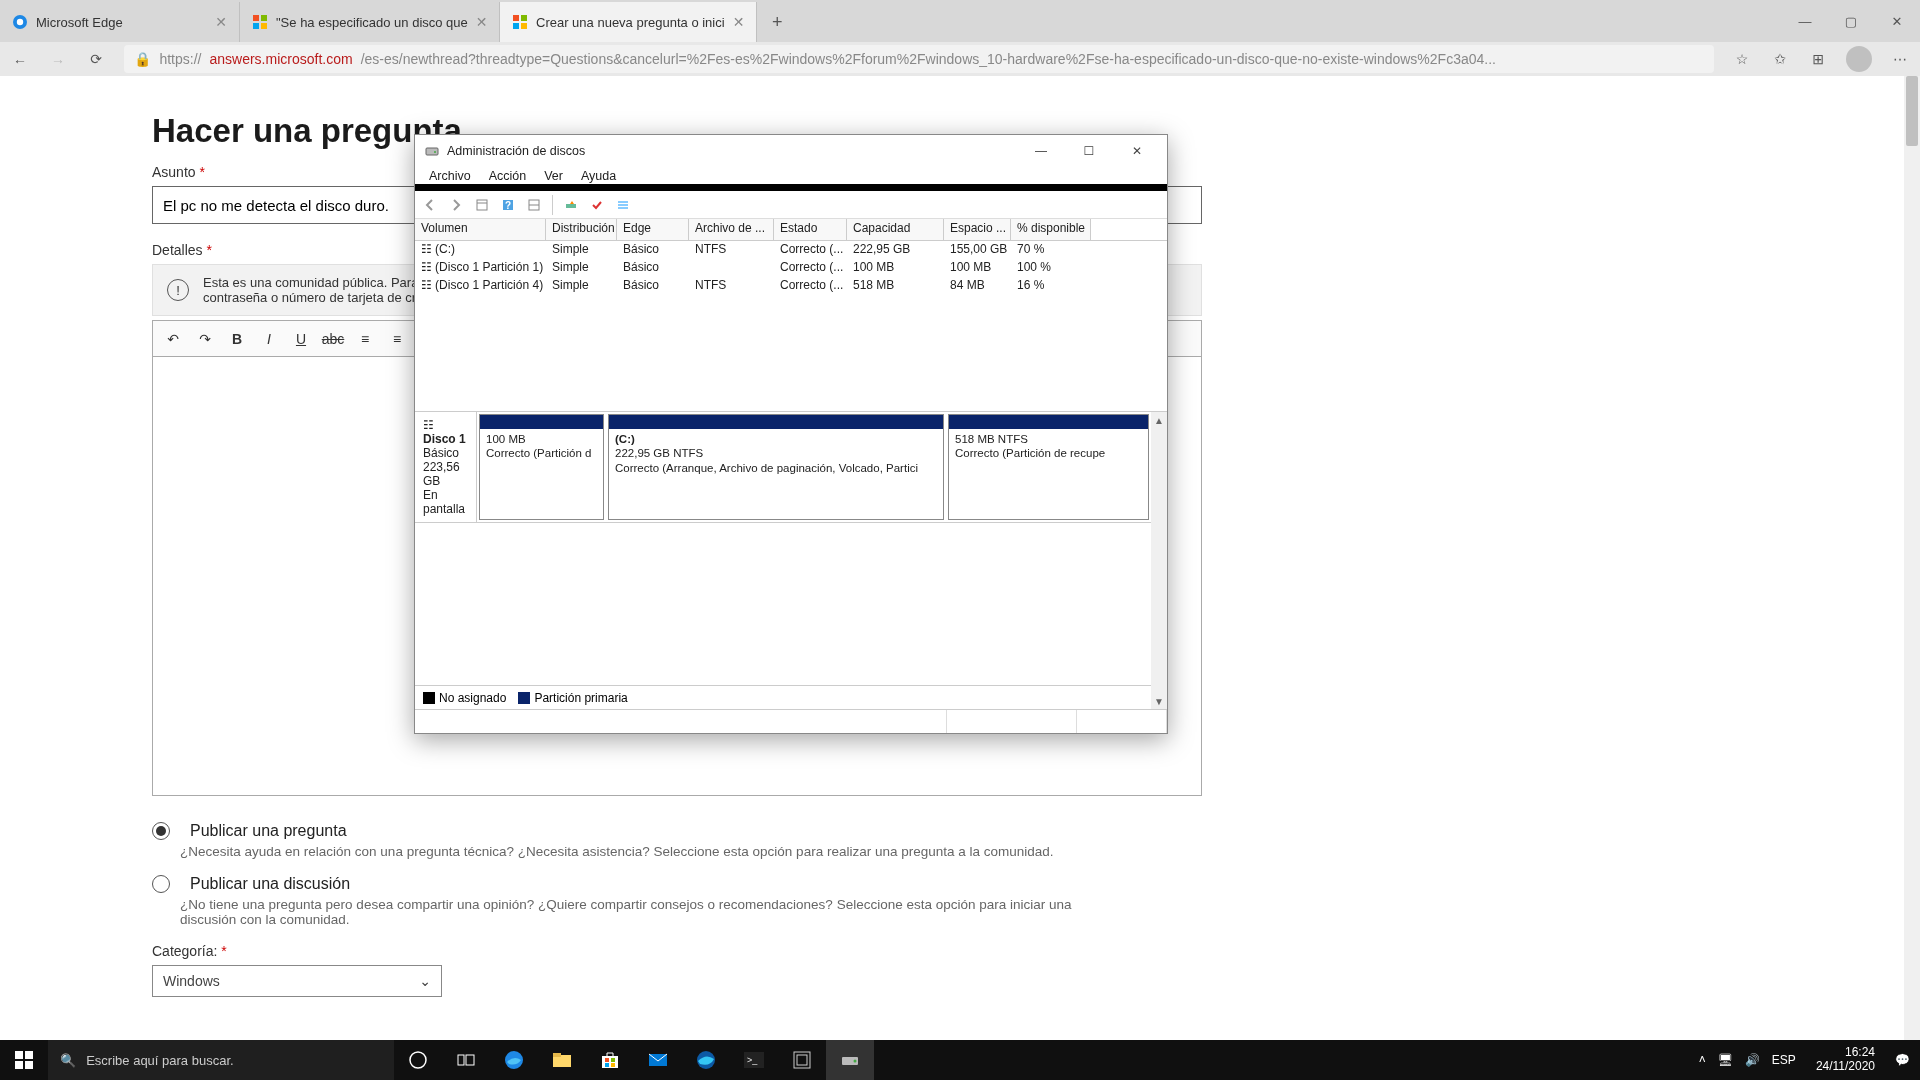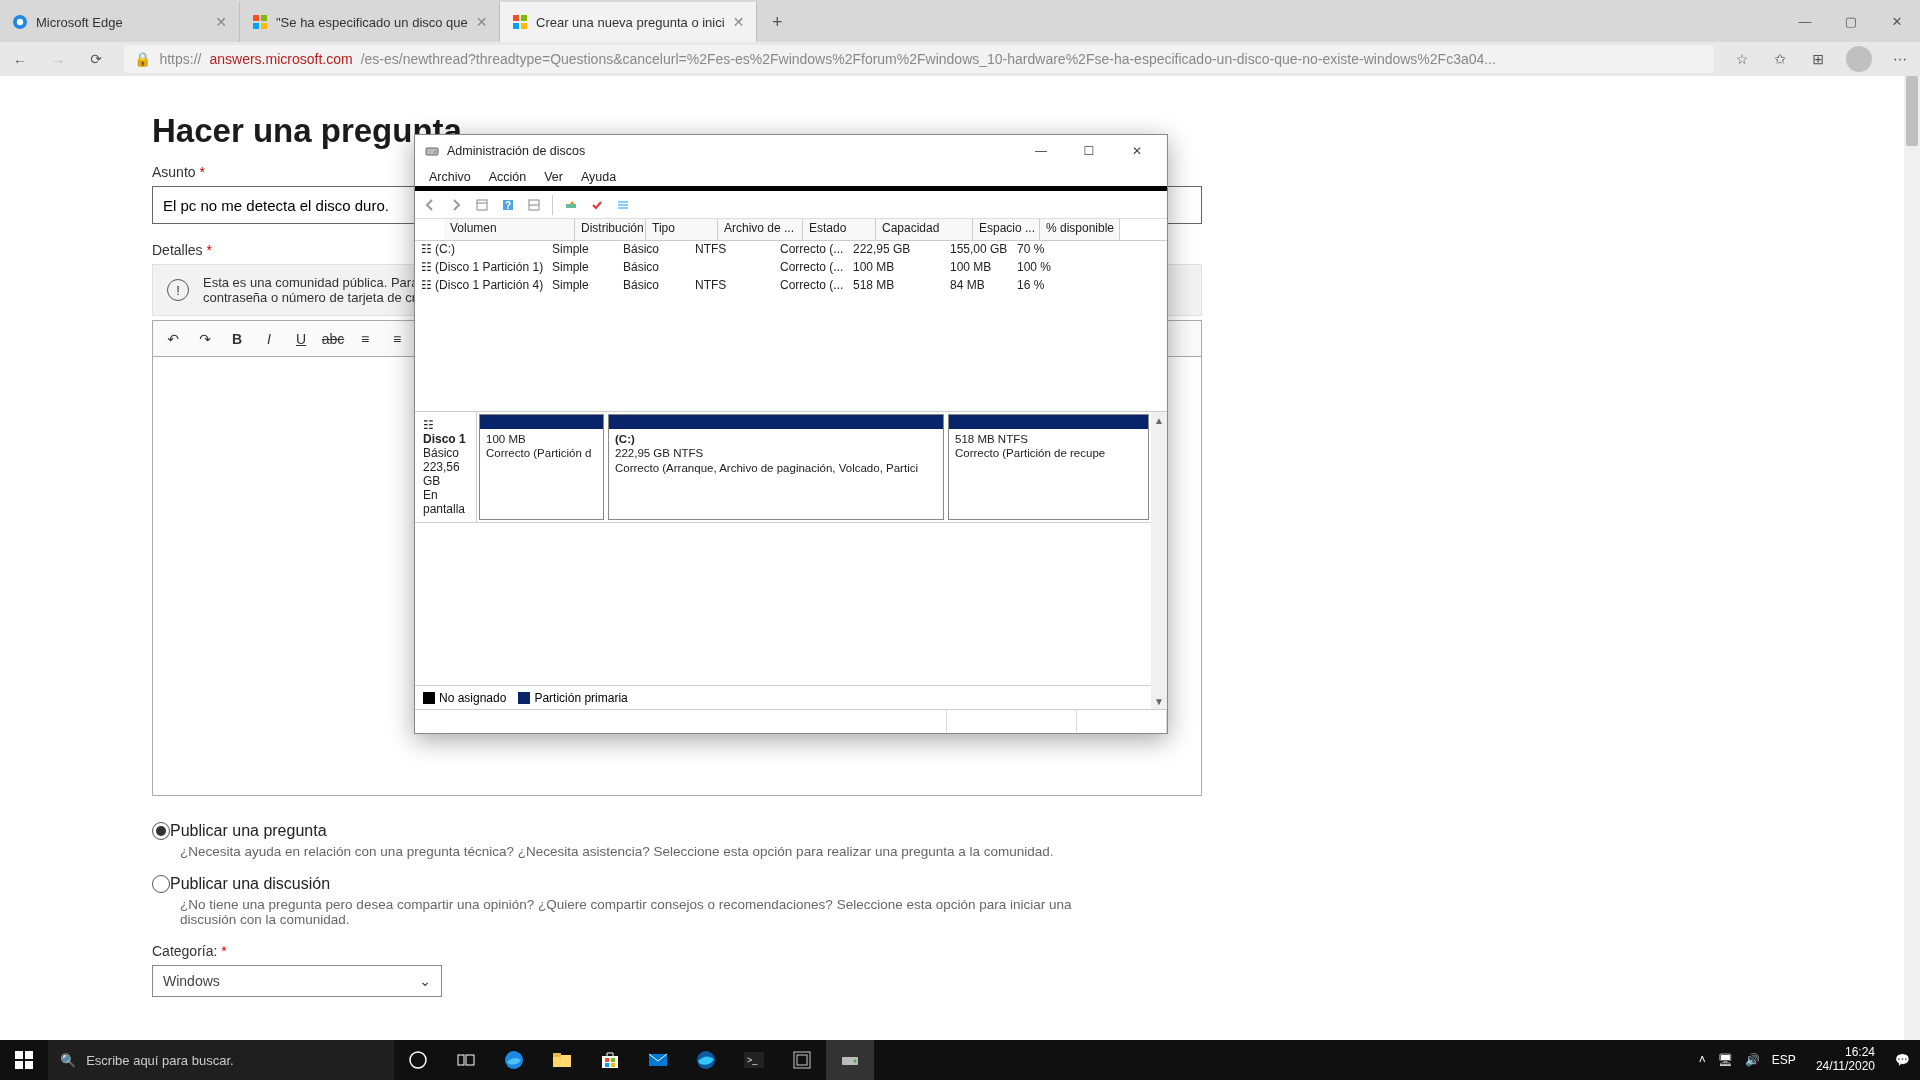--- a/index.html
+++ b/index.html
@@ -31,39 +31,39 @@
 h1 { font-size:33px; font-weight:700; color:#1b1b1b; margin-bottom:14px; }
 .field-label { font-size:14px; color:#333; margin-bottom:6px; }
 .req { color:#c00; }
 .text-input { width:100%; height:38px; border:1px solid #666; padding:0 10px; font-size:15px; margin-bottom:18px; }
 .info-box { display:flex; align-items:center; gap:14px; background:#f2f2f2; border:1px solid #e0e0e0; padding:10px 14px; font-size:13px; color:#333; margin-bottom:4px; }
 .info-icon { width:22px; height:22px; border:1.5px solid #555; border-radius:50%; display:flex; align-items:center; justify-content:center; font-size:13px; flex-shrink:0; }
 .editor-toolbar { display:flex; align-items:center; height:36px; border:1px solid #aaa; border-bottom:none; background:#fafafa; padding:0 6px; gap:4px; }
 .tb-btn { width:28px; height:28px; display:flex; align-items:center; justify-content:center; color:#333; font-size:14px; }
 .editor-body { height:440px; border:1px solid #aaa; background:#fff; margin-bottom:26px; position:relative; }
 .radio-group { margin-bottom:16px; }
-.radio-row { display:flex; align-items:center; gap:0; margin-bottom:4px; }
+.radio-row { display:flex; align-items:center; gap:20px; margin-bottom:4px; }
 .radio { width:18px; height:18px; border:1.5px solid #555; border-radius:50%; display:flex; align-items:center; justify-content:center; }
 .radio.checked::after { content:""; width:10px; height:10px; background:#333; border-radius:50%; }
 .radio-label { font-size:16px; color:#222; }
 .radio-desc { font-size:13.5px; color:#666; margin-left:28px; max-width:950px; }
 .select-box { width:290px; height:32px; border:1px solid #888; display:flex; align-items:center; justify-content:space-between; padding:0 10px; font-size:14px; color:#444; margin-top:6px; }
 
 
 .dm-win { position:absolute; top:134px; left:414px; width:754px; height:600px; background:#fff; border:1px solid #888; box-shadow:0 6px 24px rgba(0,0,0,.35); display:flex; flex-direction:column; font-size:12px; }
 .dm-title { height:32px; display:flex; align-items:center; padding:0 10px; gap:8px; background:#fff; }
 .dm-title-icon { width:14px; height:14px; }
 .dm-title-text { flex:1; font-size:12.5px; color:#222; }
 .dm-tbtn { width:40px; height:26px; display:flex; align-items:center; justify-content:center; color:#444; }
-.dm-menu { height:24px; display:flex; align-items:center; padding:0 6px; gap:2px; border-bottom:5px solid #000000; }
+.dm-menu { height:24px; display:flex; align-items:center; padding:0 6px; gap:2px; border-bottom:7px solid #000000; }
 .dm-menu span { padding:2px 8px; font-size:12.5px; color:#222; }
 .dm-tools { height:28px; display:flex; align-items:center; padding:0 4px; gap:4px; border-bottom:1px solid #ddd; }
 .dm-tool { width:22px; height:22px; display:flex; align-items:center; justify-content:center; color:#777; border:1px solid transparent; }
 .dm-tool svg { display:block; }
-.dm-table-head { display:flex; height:22px; background:#fff; border-bottom:1px solid #ccc;padding-left:29px; }
+.dm-table-head { display:flex; height:22px; background:#fff; border-bottom:1px solid #ccc; }
 .dm-th { border-right:1px solid #ccc; padding:2px 6px; font-size:12px; color:#222; background:#f8f8f8; overflow:hidden; white-space:nowrap; }
 .dm-rows { height:170px; background:#fff; overflow:hidden; }
 .dm-row { display:flex; height:18px; }
 .dm-td { padding:1px 6px; font-size:12px; color:#222; overflow:hidden; white-space:nowrap; }
 .c-vol{width:131px} .c-dist{width:71px} .c-tipo{width:72px} .c-sis{width:85px} .c-est{width:73px} .c-cap{width:97px} .c-esp{width:67px} .c-pct{width:80px}
 
 .dm-graph { flex:1; border-top:1px solid #ccc; display:flex; flex-direction:column; position:relative; }
 .dm-gscroll { position:absolute; right:0; top:0; bottom:0; width:16px; background:#f0f0f0; }
 .dm-gscroll .up, .dm-gscroll .dn { position:absolute; left:0; right:0; height:16px; display:flex; align-items:center; justify-content:center; color:#666; font-size:10px; }
 .dm-gscroll .up{top:0} .dm-gscroll .dn{bottom:0}
@@ -271,21 +271,21 @@
           <rect x="2" y="3" width="10" height="2" fill="#8cf"></rect>
           <rect x="2" y="6" width="10" height="2" fill="#8cf"></rect>
           <rect x="2" y="9" width="10" height="2" fill="#8cf"></rect>
         </svg>
       </div>
   </div>
 
   <div class="dm-table-head">
     <div class="dm-th c-vol">Volumen</div>
     <div class="dm-th c-dist">Distribución</div>
-    <div class="dm-th c-tipo">Tipo</div>
+    <div class="dm-th c-tipo">Edge</div>
     <div class="dm-th c-sis">Archivo de ...</div>
     <div class="dm-th c-est">Estado</div>
     <div class="dm-th c-cap">Capacidad</div>
     <div class="dm-th c-esp">Espacio ...</div>
     <div class="dm-th c-pct">% disponible</div>
   </div>
   <div class="dm-rows" id="dm-rows">
       <div class="dm-row">
         <div class="dm-td c-vol">☷ (C:)</div>
         <div class="dm-td c-dist">Simple</div>

